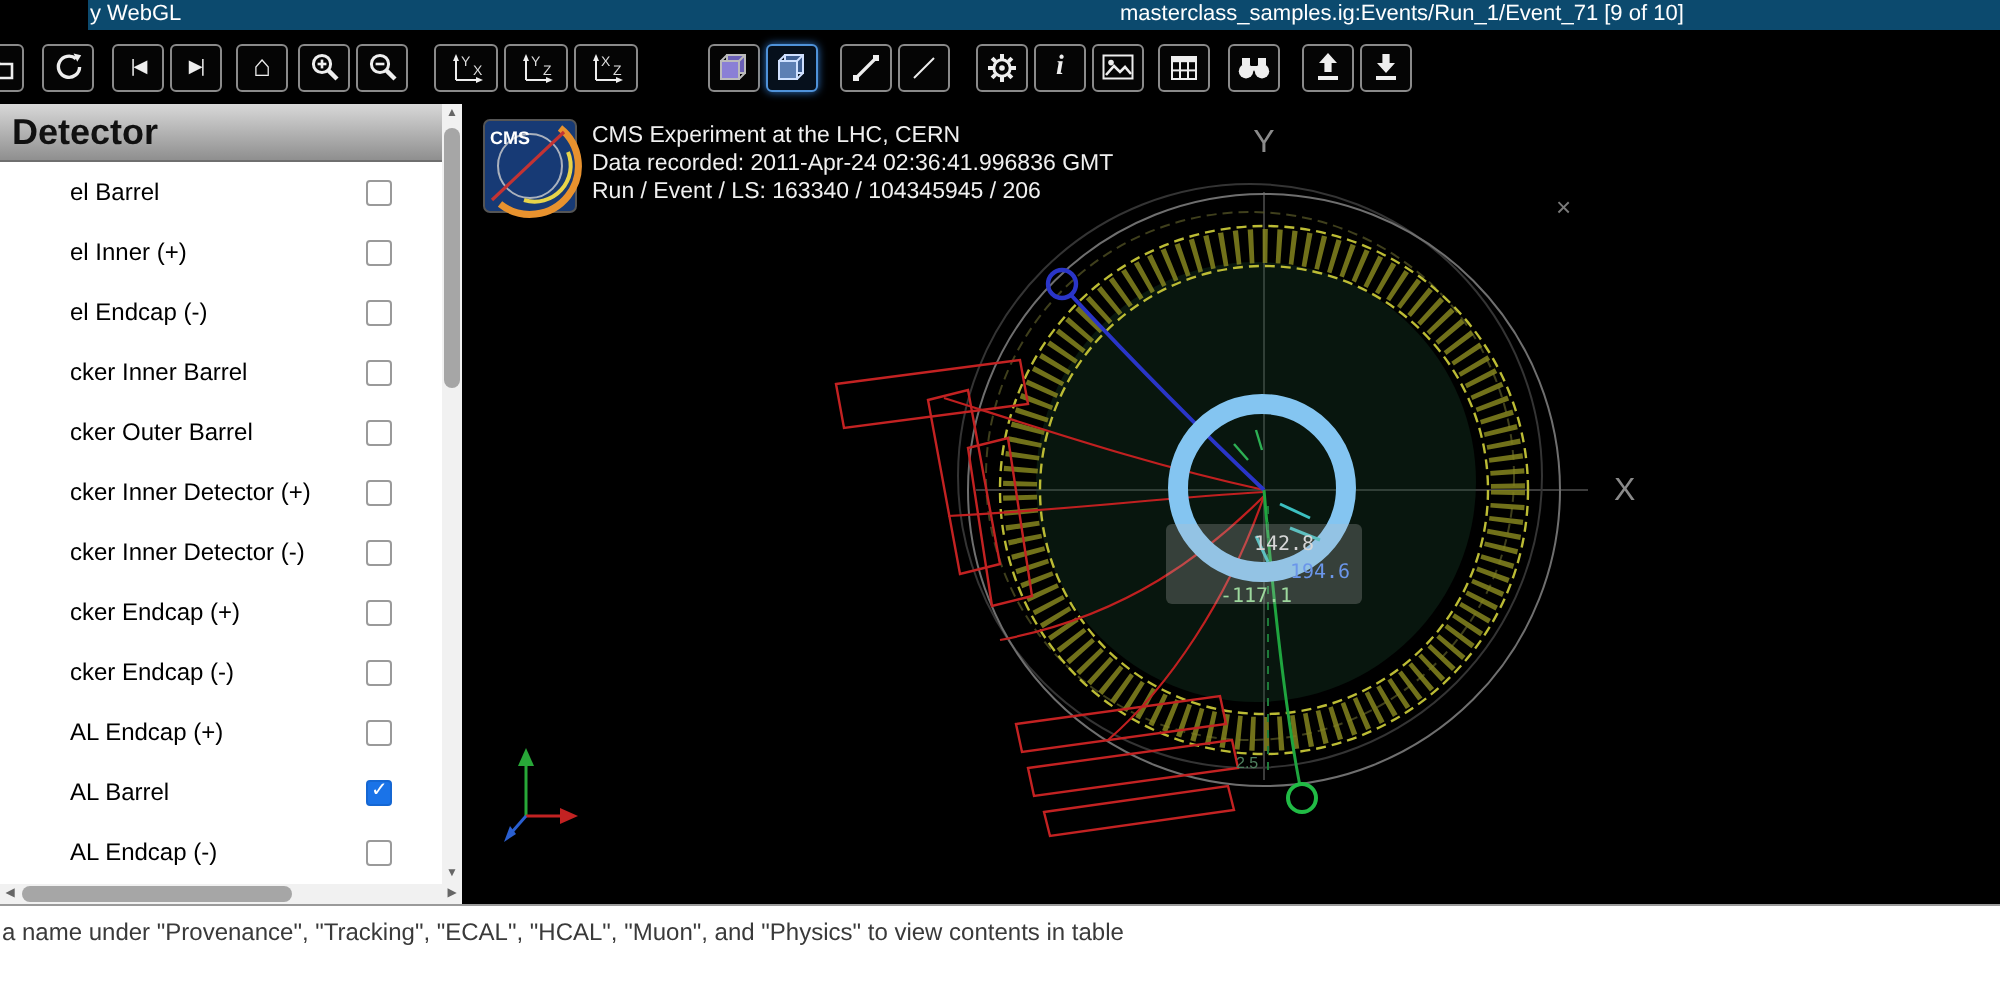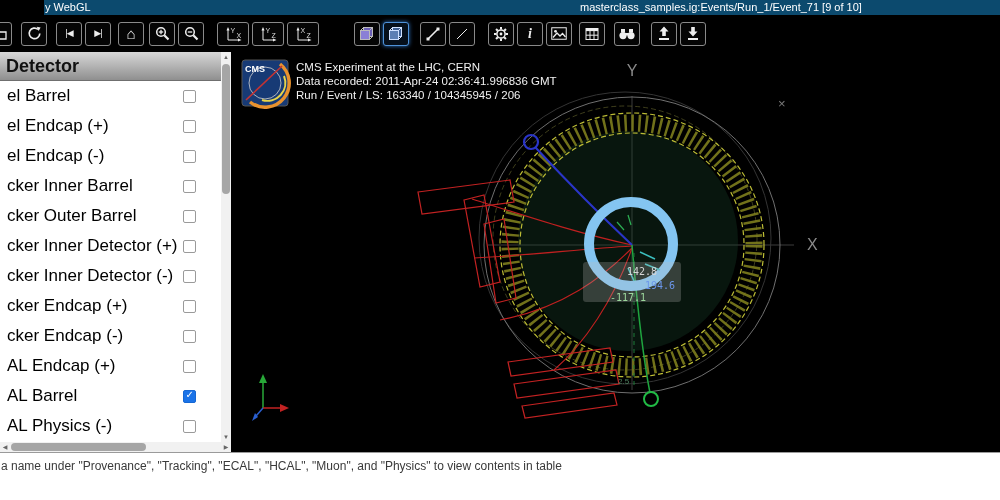--- a/index.html
+++ b/index.html
@@ -4,41 +4,41 @@
 <style>
   * { box-sizing: border-box; }
   html,body { margin:0; padding:0; background:#000; }
   #app {
     position:relative; width:1000px; height:500px; overflow:hidden;
     background:#000; font-family:"Liberation Sans", sans-serif;
   }
   
   .titlebar { position:absolute; top:0; left:0; width:1000px; height:15px; background:#0c4a6e; color:#fff; font-size:11px;margin-left:44px; }
   .app-title { position:absolute; left:1px; top:1px; white-space:nowrap; }
-  .doc-title { position:absolute; left:536px; top:1px; white-space:nowrap; }
+  .doc-title { position:absolute; left:516px; top:1px; white-space:nowrap; }
   
   .toolbar { position:absolute; top:15px; left:0; width:1000px; height:37px; background:#000; display:flex; align-items:center; }
   .tb {
     width:26px; height:24px; background:#050505; border:1px solid #8a8a8a; border-radius:3px;
     color:#eee; display:flex; align-items:center; justify-content:center; margin-right:3px;
     padding:0; cursor:pointer; font-family:"Liberation Sans", sans-serif; flex:0 0 auto;
   }
   .tb.wide { width:32px; }
   .tb.active { border-color:#4f92d9; box-shadow:0 0 4px #2f74c4; background:#06101c; }
   .tb .glyph { font-size:13px; line-height:1; }
   .tb .glyph.small { font-size:9px; letter-spacing:-1px; }
   .tb .glyph.home { font-size:15px; }
   .tb .glyph.serif-i { font-family:"Liberation Serif", serif; font-style:italic; font-weight:bold; font-size:14px; }
   
   .sidebar { position:absolute; top:52px; left:0; width:221px; height:390px; background:#fff; overflow:hidden; }
   .shead {
     height:29px; line-height:29px; padding-left:6px; font-size:18px; font-weight:bold; color:#111;
     background:linear-gradient(#d8d8d8,#8f8f8f); border-bottom:1px solid #6f6f6f; cursor:pointer;
   }
-  .srow { height:30px; display:flex; align-items:center; font-size:17px; color:#000; background:#fff; }
+  .srow { height:30px; display:flex; align-items:center; font-size:12px; color:#000; background:#fff;margin-left:28px; }
   .slabel { flex:1; padding-left:7px; white-space:nowrap; overflow:hidden; }
   .cb { width:13px; height:13px; border:1px solid #9a9a9a; border-radius:2px; background:#fff; margin-right:25px; position:relative; cursor:pointer; flex:0 0 auto; }
   .cb.on { background:#1a73e8; border-color:#1567d3; }
   .cb.on::after { content:"✓"; position:absolute; left:1.5px; top:-1.5px; color:#fff; font-size:10px; }
   
   .vscroll { position:absolute; left:221px; top:52px; width:10px; height:390px; background:#f1f1f1; }
   .vscroll .arr { height:10px; text-align:center; font-size:6px; line-height:10px; color:#666; cursor:pointer; }
   .vscroll .arr.bottom { position:absolute; bottom:0; left:0; width:10px; }
   .vthumb { position:absolute; left:1px; top:12px; width:8px; height:130px; background:#a6a6a6; border-radius:4px; cursor:pointer; }
   .hscroll { position:absolute; left:0; top:442px; width:231px; height:10px; background:#f1f1f1; }
@@ -219,21 +219,21 @@
     </button>
   </div>
 
   <div class="sidebar">
     <div class="shead">Detector</div>
     <div class="srow">
       <span class="slabel">el Barrel</span>
       <span class="cb"></span>
     </div>
     <div class="srow">
-      <span class="slabel">el Endcap (+)</span>
+      <span class="slabel">el Inner (+)</span>
       <span class="cb"></span>
     </div>
     <div class="srow">
       <span class="slabel">el Endcap (-)</span>
       <span class="cb"></span>
     </div>
     <div class="srow">
       <span class="slabel">cker Inner Barrel</span>
       <span class="cb"></span>
     </div>
@@ -259,21 +259,21 @@
     </div>
     <div class="srow">
       <span class="slabel">AL Endcap (+)</span>
       <span class="cb"></span>
     </div>
     <div class="srow">
       <span class="slabel">AL Barrel</span>
       <span class="cb on"></span>
     </div>
     <div class="srow">
-      <span class="slabel">AL Physics (-)</span>
+      <span class="slabel">AL Endcap (-)</span>
       <span class="cb"></span>
     </div>
   </div>
 
   <div class="vscroll">
     <div class="arr">▲</div>
     <div class="vthumb"></div>
     <div class="arr bottom">▼</div>
   </div>
   <div class="hscroll">

